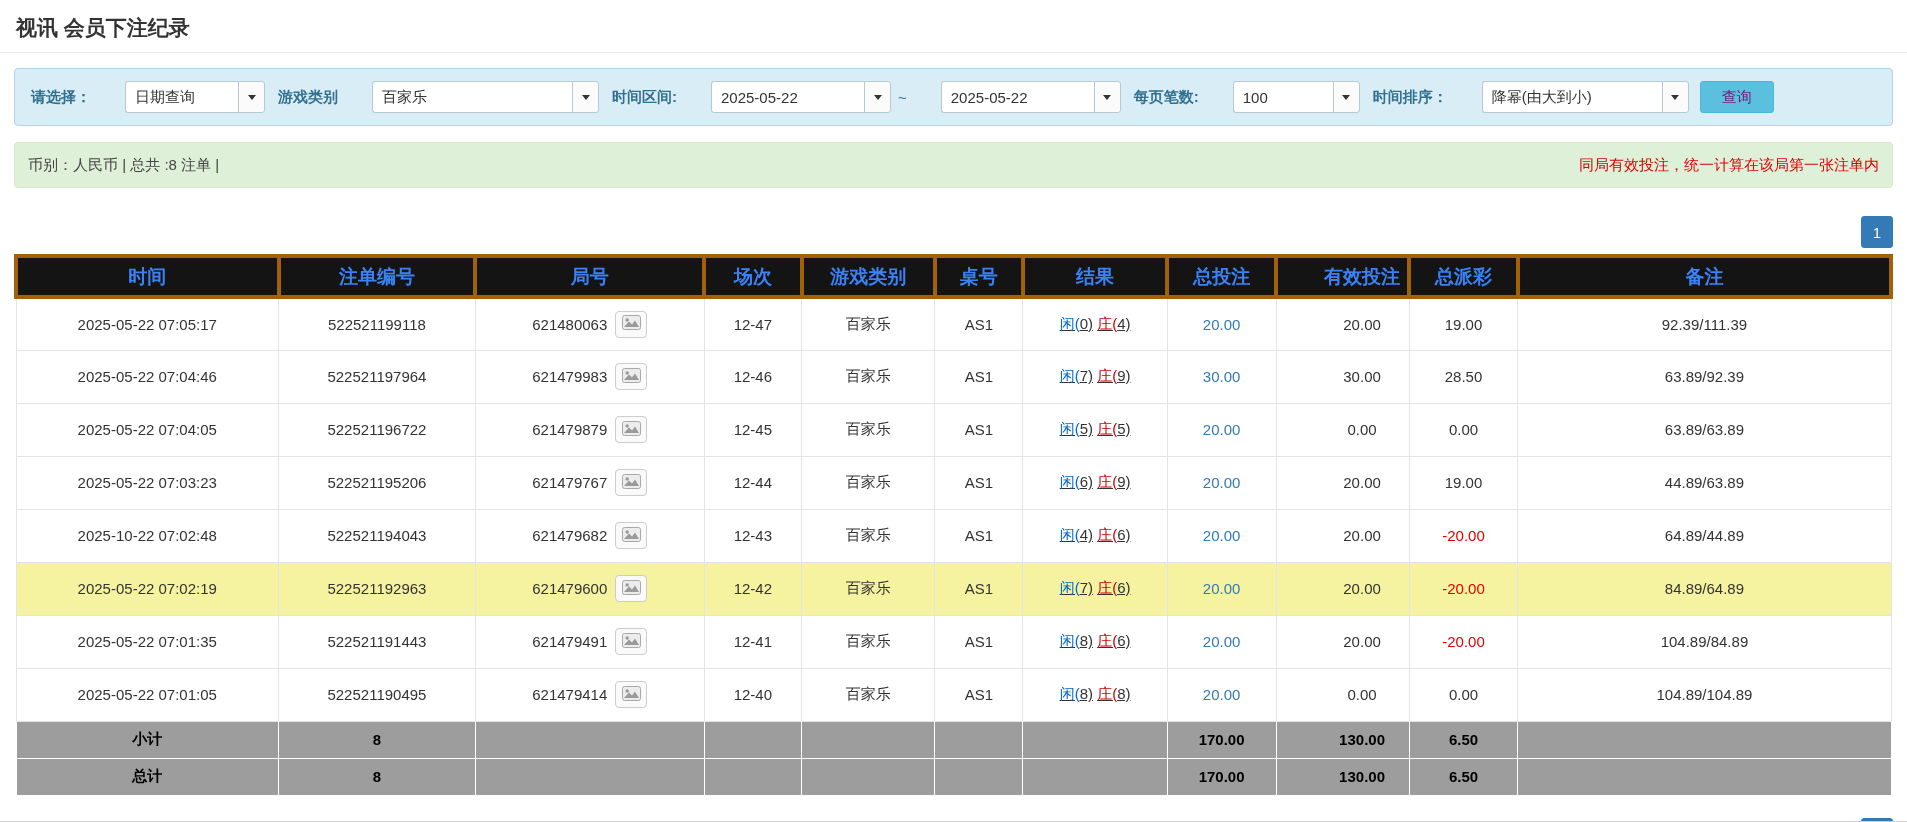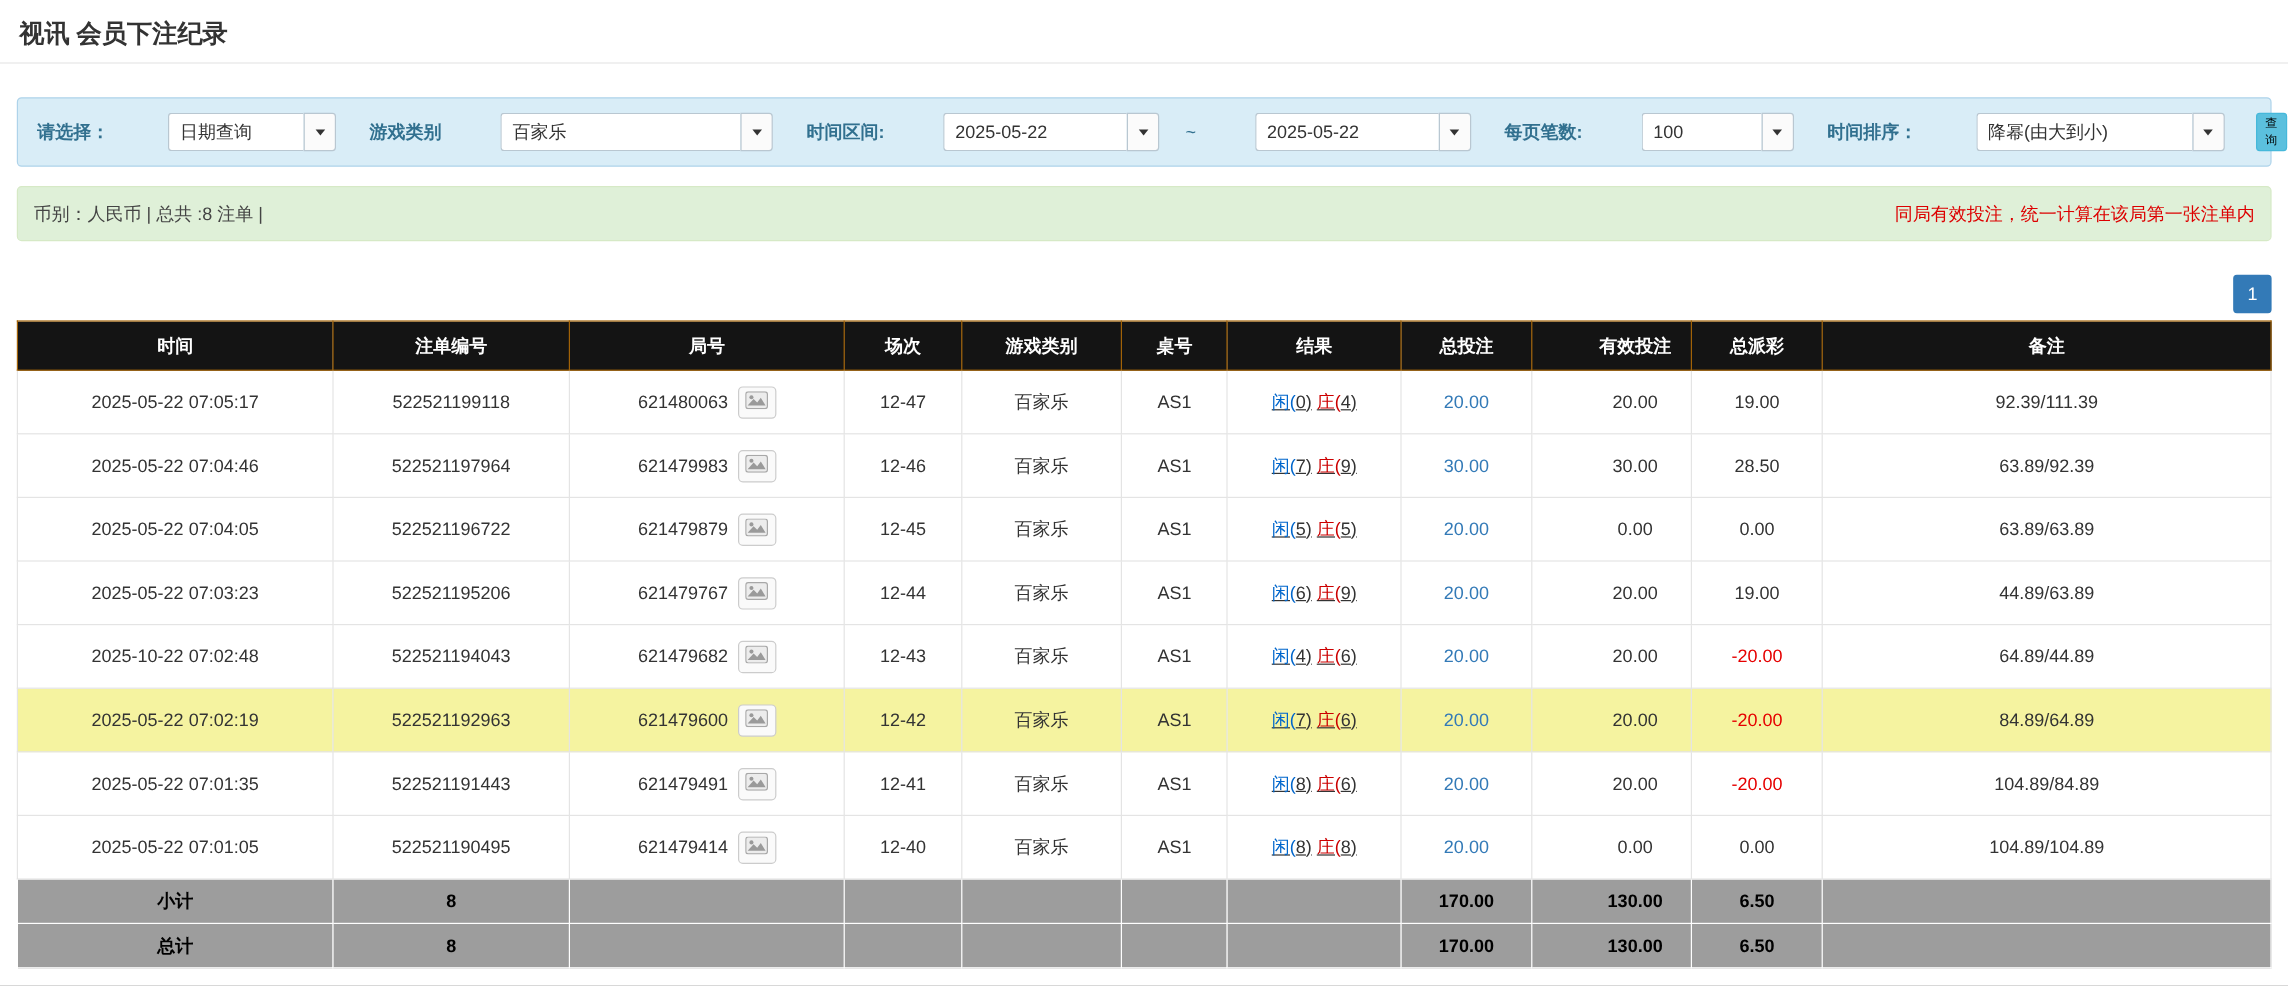--- a/index.html
+++ b/index.html
@@ -9,26 +9,26 @@
     font-family: "Liberation Sans", "DejaVu Sans", sans-serif;
     font-size: 15px;
     position: relative;
   }
   .title-wrap { padding: 14px 16px 10px; border-bottom: 1px solid #e7e7e7; }
   .page-title { font-size: 21px; font-weight: bold; color: #333; }
   .content { padding: 0 14px; }
 
   
   .filter-bar {
-    margin-top: 28px;
+    margin-top: 15px;
     background: var(--filter-bar-bg, #d9edf7);
     border: 1px solid var(--filter-bar-border, #aed3ea);
     border-radius: 4px;
     padding: 12px 10px;
-    display: flex; align-items: center; gap: 22px;
+    display: flex; align-items: center; gap: 7px;
   }
   .flabel { color: var(--filter-label, #31708f); font-weight: bold; white-space: nowrap; margin-left: 6px; }
   .combo { display: inline-flex; align-items: stretch; padding-left: 27px; }
   .combo-input {
     height: 32px; border: 1px solid #b9c7d1; border-right: 0;
     border-radius: 3px 0 0 3px; background: #fff; color: #333;
     padding: 0 9px; font-size: 15px; font-family: inherit; outline: none;
   }
   .combo-btn {
     width: 27px; height: 32px; border: 1px solid #b9c7d1;
@@ -38,24 +38,24 @@
   .caret { display: inline-block; width: 0; height: 0;
     border-left: 4px solid transparent; border-right: 4px solid transparent;
     border-top: 5px solid #333; }
   .w-query .combo-input { width: 113px; }
   .w-game  .combo-input { width: 200px; }
   .w-date  .combo-input { width: 153px; }
   .w-size  .combo-input { width: 100px; }
   .w-sort  .combo-input { width: 180px; }
   .tilde { color: #31708f; }
   .search-btn {
-    height: 32px; padding: 0 7px; margin-left: 4px;
+    height: 32px; padding: 0 21px; margin-left: 4px;
     background: var(--search-btn-bg, #5bc0de);
     border: 1px solid var(--search-btn-border, #46b8da);
-    border-radius: 3px; color: #000000; font-size: 10px; font-family: inherit; cursor: pointer;
+    border-radius: 3px; color: #701a75; font-size: 15px; font-family: inherit; cursor: pointer;
   }
 
   
   .summary-bar {
     margin-top: 16px;
     background: var(--summary-bg, #dff0d8);
     border: 1px solid var(--summary-border, #d6e9c6);
     border-radius: 4px;
     height: 46px; padding: 0 13px;
     display: flex; align-items: center; justify-content: space-between;
@@ -70,23 +70,23 @@
   .page-btn {
     min-width: 32px; height: 32px; padding: 0 10px;
     background: var(--accent-blue, #337ab7);
     border: 1px solid var(--accent-blue, #337ab7);
     border-radius: 3px; color: #fff; font-size: 15px; font-family: inherit; cursor: pointer;
   }
 
   
   .bet-table { width: 100%; border-collapse: collapse; table-layout: fixed; }
   .bet-table th {
-    background: var(--header-bg, #141414); color: #ffffff;
-    font-weight: bold; font-size: 15px; height: 41px;
-    border: 1px solid #a16207; text-align: center;
+    background: var(--header-bg, #141414); color: #3b82f6;
+    font-weight: bold; font-size: 19px; height: 41px;
+    border: 4px solid #a16207; text-align: center;
   }
   .bet-table td { text-align: center; font-size: 15px; }
   .data-row td { height: 53px; border: 1px solid #e4e4e4; background: #fff; }
   .data-row.highlight td { background: var(--highlight-row, #f5f3a0); }
   .sum-row td {
     height: 37px; background: var(--sum-row-bg, #9d9d9d);
     color: #000000; font-weight: bold; border: 1px solid #ffffff;
   }
   .bet-table th:nth-child(1),  .bet-table td:nth-child(1)  { width: 14%; }
   .bet-table th:nth-child(2),  .bet-table td:nth-child(2)  { width: 10.5%; }

